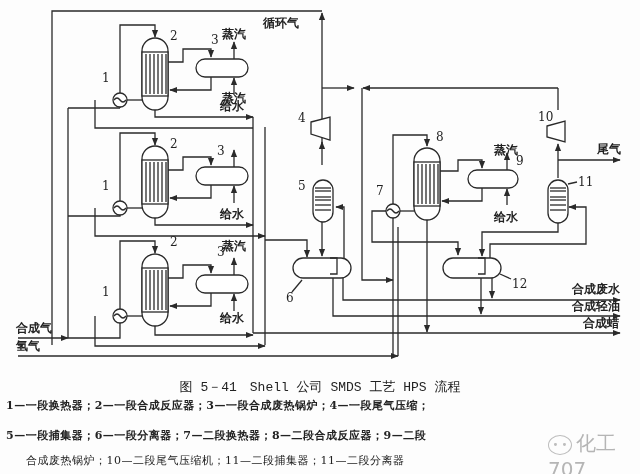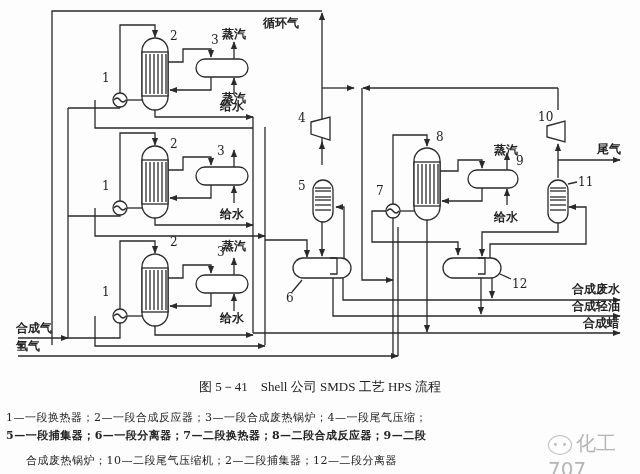--- a/index.html
+++ b/index.html
@@ -5,23 +5,23 @@
   html, body { margin:0; padding:0; background:#fdfdfd; }
   body { width:640px; height:474px; position:relative; overflow:hidden; font-family:"DejaVu Serif", serif; color:#222; }
   #diagram { position:absolute; left:0; top:0; width:640px; height:370px; }
   #diagram line, #diagram polyline, #diagram path, #diagram rect, #diagram ellipse, #diagram circle { stroke:#2a2a2a; stroke-width:1.3; fill:none; }
   #diagram .filled { fill:#2a2a2a; stroke:none; }
   #diagram .vessel { fill:#fff; }
   #diagram .tube { stroke:#333; stroke-width:1.1; }
   #diagram text { font-family:"DejaVu Sans", sans-serif; fill:#222; }
   #diagram .lbl { font-size:12px; font-weight:bold; }
   #diagram .num { font-size:12px; font-family:"DejaVu Serif", serif; }
-  .caption { position:absolute; left:0; width:640px; text-align:center; top:378px; font-size:13px; font-family:Liberation Serif, serif; }
+  .caption { position:absolute; left:0; width:640px; text-align:center; top:378px; font-size:13px; font-family:Liberation Mono, monospace; }
   .legend-line { position:absolute; font-size:11px; font-family:"DejaVu Serif", serif; white-space:nowrap; letter-spacing:0.5px; }
-  .l1 { left:6px; top:410px; }
+  .l1 { left:6px; top:398px;font-weight:bold; }
   .l2 { left:6px; top:428px;font-weight:bold; }
   .l3 { left:26px; top:453px; }
   .watermark { position:absolute; left:548px; top:430px; font-size:20px; color:#b5b5b5; font-family:"DejaVu Sans", sans-serif; }
   .watermark .wm-icon { display:inline-block; width:22px; height:18px; border:1.5px solid #bdbdbd; border-radius:50%; font-size:10px; text-align:center; line-height:18px; vertical-align:middle; margin-right:4px; color:#bdbdbd; }
 </style>
 </head>
 <body>
 
 <svg id="diagram" viewBox="0 0 640 370" xmlns="http://www.w3.org/2000/svg">
   <defs>
@@ -224,17 +224,17 @@
   <line x1="481" y1="278" x2="481" y2="314" marker-end="url(#arr)"></line>
   <text class="lbl" x="572" y="310">合成轻油</text>
 
   <line x1="253" y1="333" x2="620" y2="333" marker-end="url(#arr)"></line>
   <text class="lbl" x="583" y="327">合成蜡</text>
 </svg>
 
 <div class="caption">图 5－41　Shell 公司 SMDS 工艺 HPS 流程</div>
 <div class="legend-line l1">1—一段换热器；2—一段合成反应器；3—一段合成废热锅炉；4—一段尾气压缩；</div>
 <div class="legend-line l2">5—一段捕集器；6—一段分离器；7—二段换热器；8—二段合成反应器；9—二段</div>
-<div class="legend-line l3">合成废热锅炉；10—二段尾气压缩机；2—二段捕集器；12—二段分离器</div>
+<div class="legend-line l3">合成废热锅炉；10—二段尾气压缩机；11—二段捕集器；11—二段分离器</div>
 
 <div class="watermark">
   <span class="wm-icon">• •</span><span>化工707</span>
 </div>
 
 </body></html>

